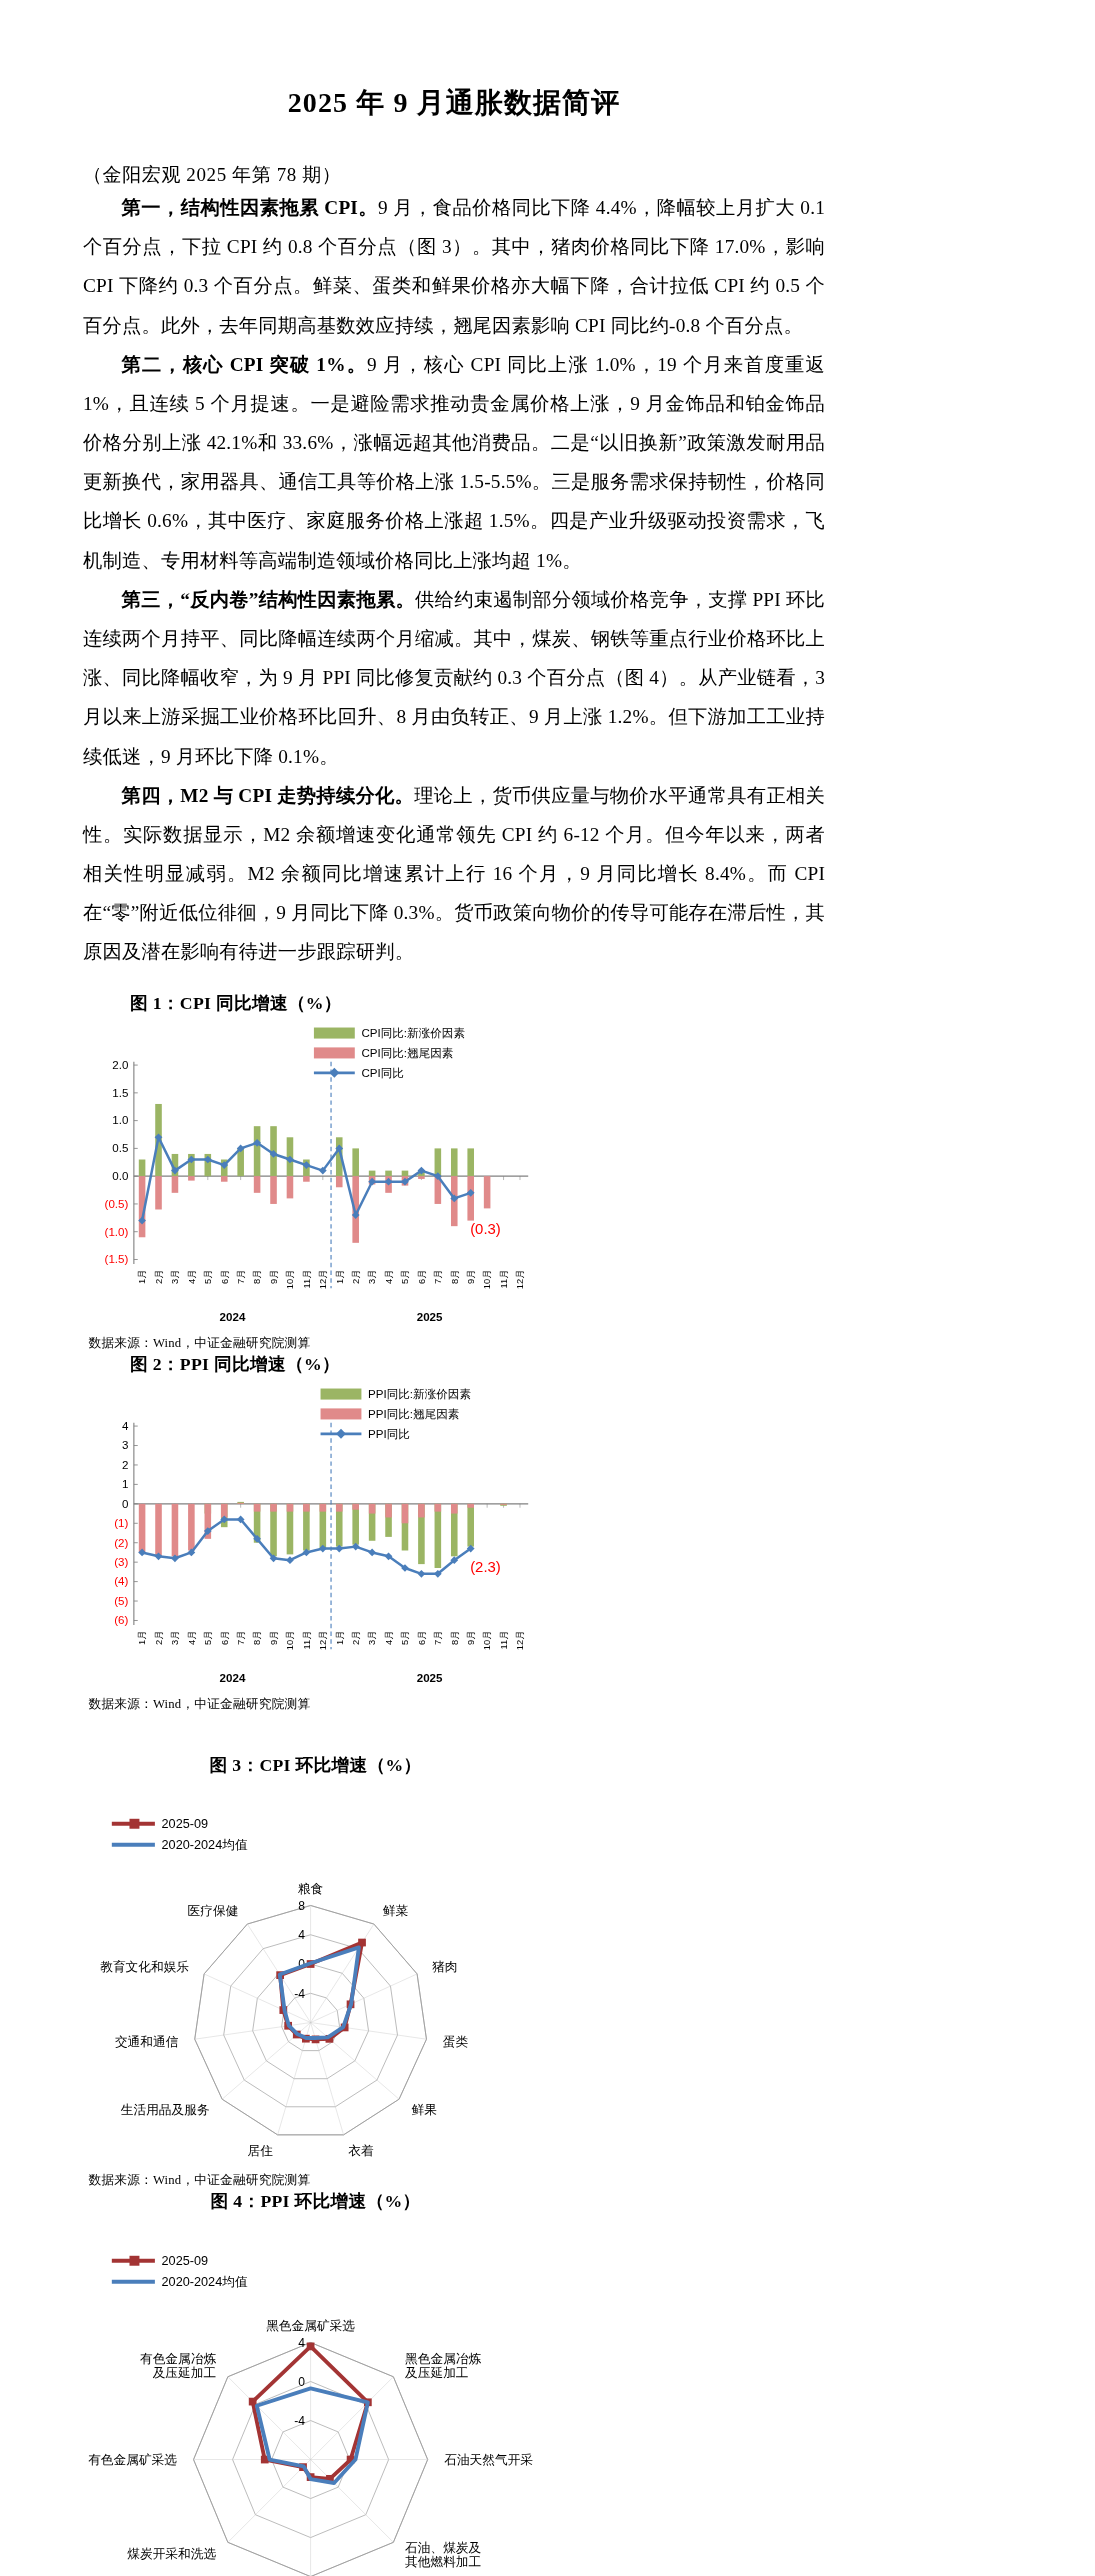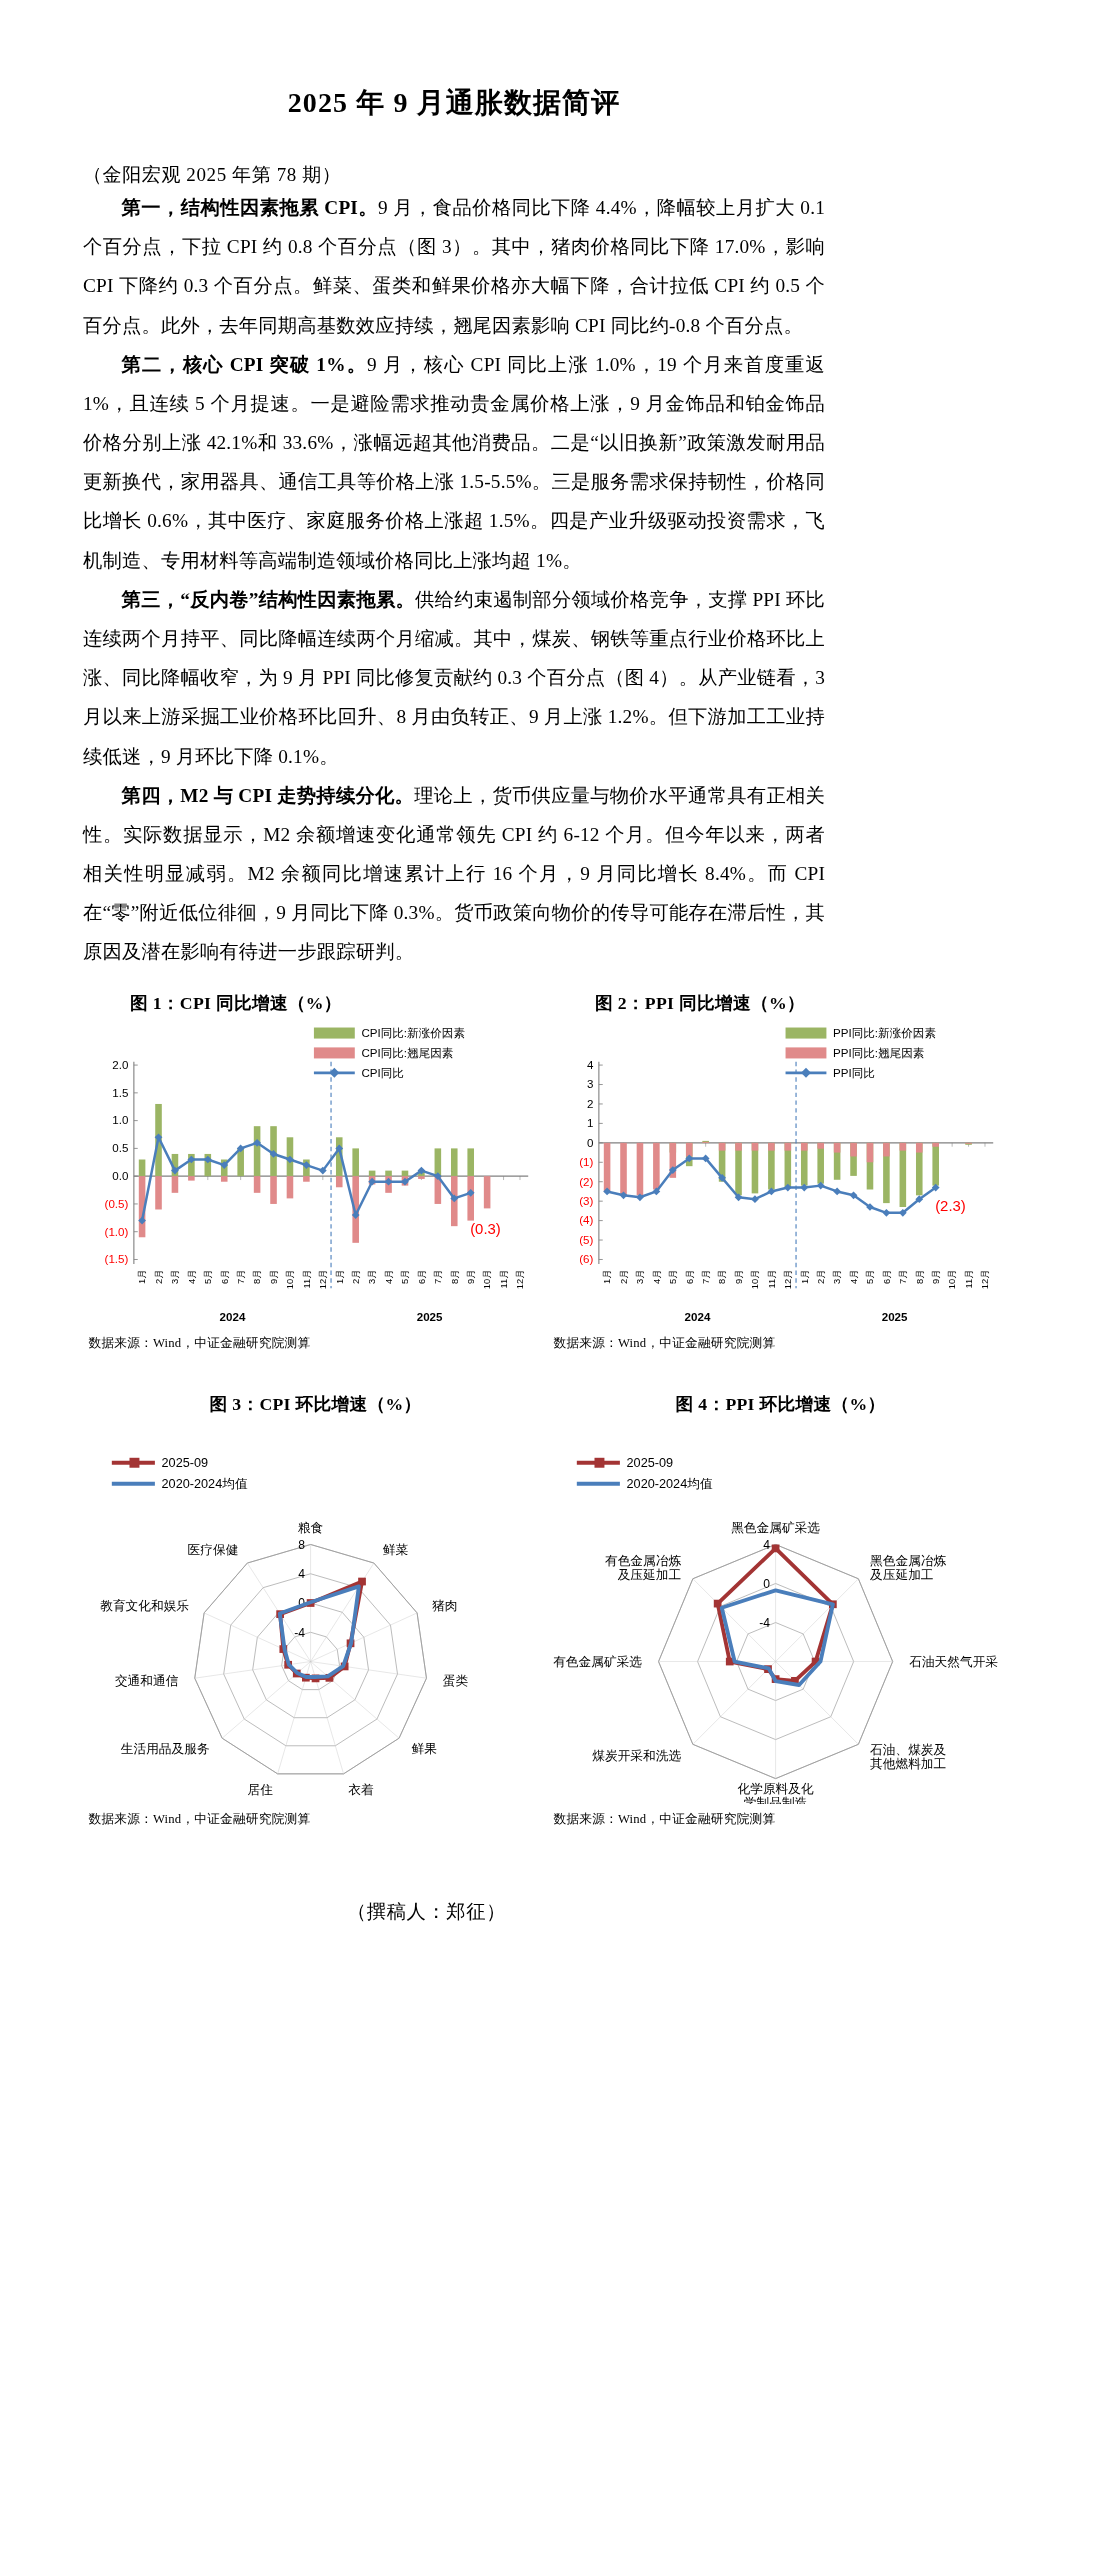--- a/index.html
+++ b/index.html
@@ -39,20 +39,21 @@
   }
   .body-text.first { margin-top: 20px; }
   .body-text + .body-text { margin-top: 0px; }
   .lead { font-weight: bold; }
 
   
   .charts-row {
     display: flex;
     width: 930px;
     margin-top: 19px;
+    flex-direction: column;
   }
   .chart-cell { width: 465px; position: relative; }
 
   .fig-title {
     font-size: 17.7px;
     font-weight: bold;
     text-align: left;
     padding-left: 47px;
     margin-bottom: 7.7px;
     letter-spacing: 0.3px;

